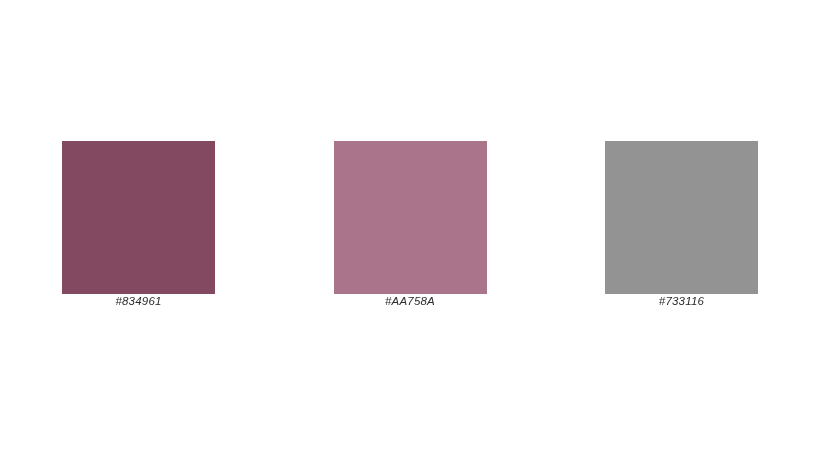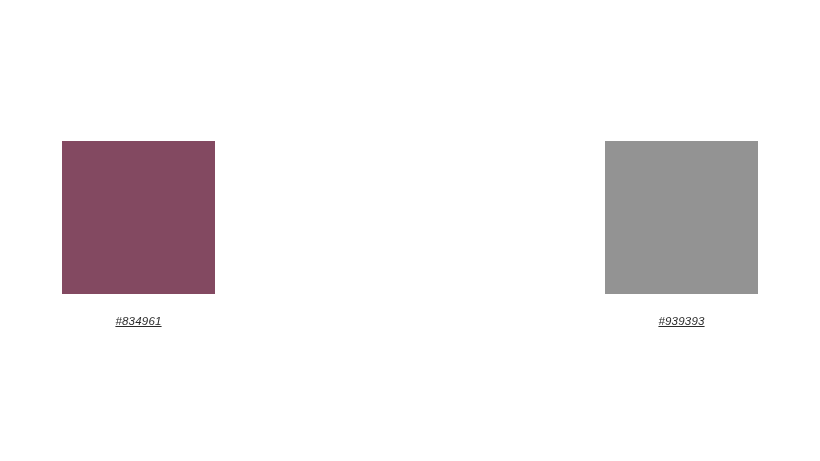--- a/index.html
+++ b/index.html
@@ -41,44 +41,47 @@
   }
 
   .swatch-chip {
     width: 153px;
     height: 153px;
     box-sizing: border-box;
     flex: none;
   }
 
   .swatch-label {
-    margin-top: 20px;
+    margin-top: 0;
     font-family: "Liberation Sans", sans-serif;
     font-style: italic;
     font-size: 11.5px;
     line-height: 14px;
     letter-spacing: 0.2px;
     color: #2b2b2b;
     text-align: left;
     white-space: nowrap;
-    text-decoration: underline;
   }
 </style>
 </head>
 <body style="background-color: rgb(255, 255, 255);">
 
 <div id="palette-canvas" style="background-color: rgb(255, 255, 255);">
   <div class="swatch-row">
 
     <div class="swatch-cell">
       <div class="swatch-chip" style="background-color: rgb(131, 73, 97);"></div>
       <div class="swatch-label" style="color: rgb(43, 43, 43);">#834961</div>
     </div>
 
+    <div class="swatch-cell">
+      <div class="swatch-chip" style="background-color: rgb(170, 117, 138);"></div>
+      <div class="swatch-label" style="color: rgb(43, 43, 43);">#AA758A</div>
+    </div>
 
     <div class="swatch-cell">
       <div class="swatch-chip" style="background-color: rgb(147, 147, 147);"></div>
-      <div class="swatch-label" style="color: rgb(43, 43, 43);">#939393</div>
+      <div class="swatch-label" style="color: rgb(43, 43, 43);">#733116</div>
     </div>
 
 
   </div>
 </div>
 
 </body></html>

